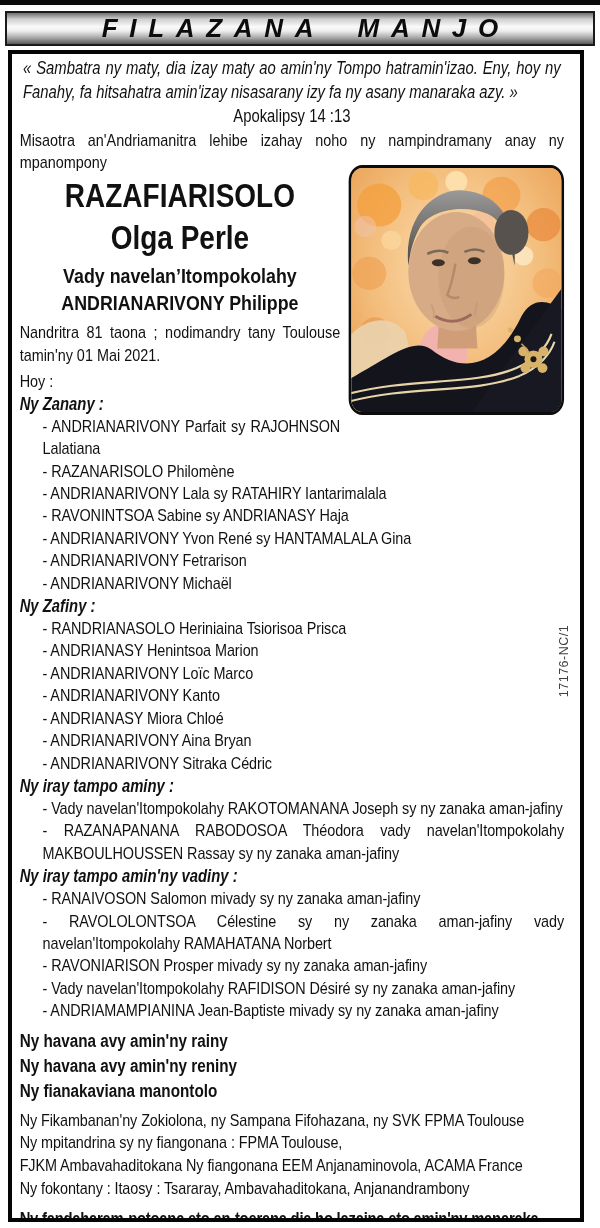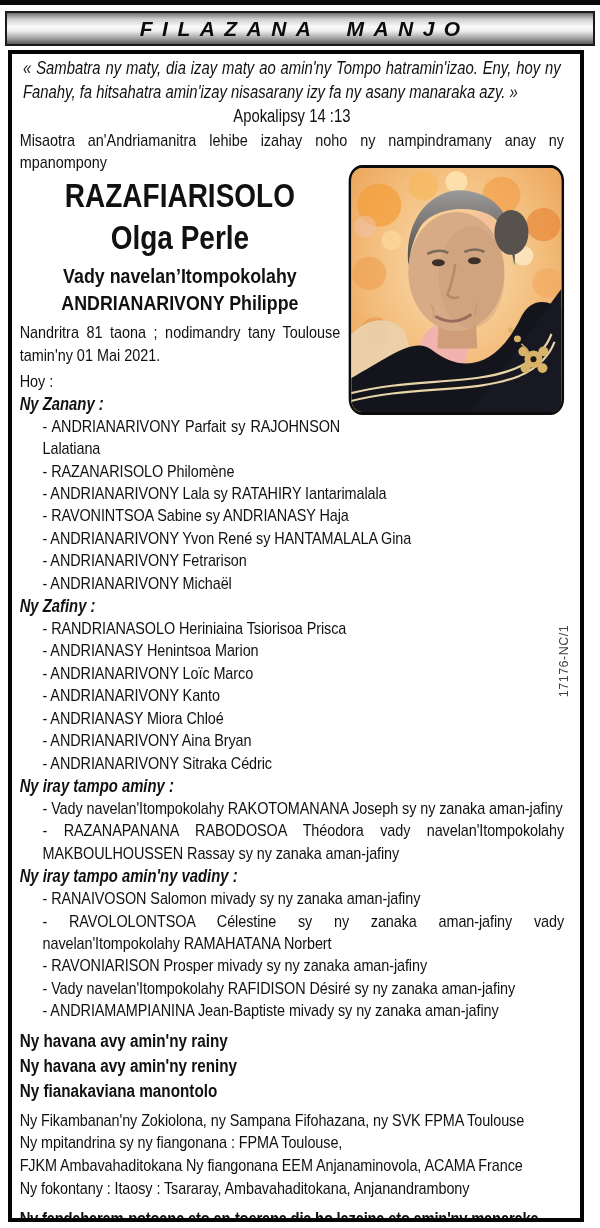--- a/index.html
+++ b/index.html
@@ -9,21 +9,21 @@
     -webkit-font-smoothing:antialiased;
   }
   .top-rule{position:absolute;top:0;left:0;width:600px;height:5px;background:#0a0a0a;}
   .masthead{
     position:absolute;top:11px;left:5px;width:586px;height:31px;
     border:2px solid #1a1a1a;box-sizing:content-box;
     background:linear-gradient(180deg,#6f6f6f 0%,#cfcfcf 20%,#fafafa 44%,#ededed 58%,#a7a7a7 80%,#595959 100%);
     display:flex;align-items:center;justify-content:center;
   }
   .masthead-title{
-    font-size:21px;line-height:31px;font-weight:bold;font-style:italic;
+    font-size:26px;line-height:31px;font-weight:bold;font-style:italic;
     letter-spacing:0.45em;word-spacing:0.55em;color:#0c0c0c;white-space:nowrap;
     padding-left:0.45em;
   }
   .main-box{
     position:absolute;top:50px;left:8px;width:568px;height:1164px;
     border:4px solid #050505;background:#fff;overflow:hidden;
   }
   .scale-wrap{
     width:660px;transform:scaleX(0.848);transform-origin:0 0;
     box-sizing:border-box;padding:2px 9px 0 9px;

